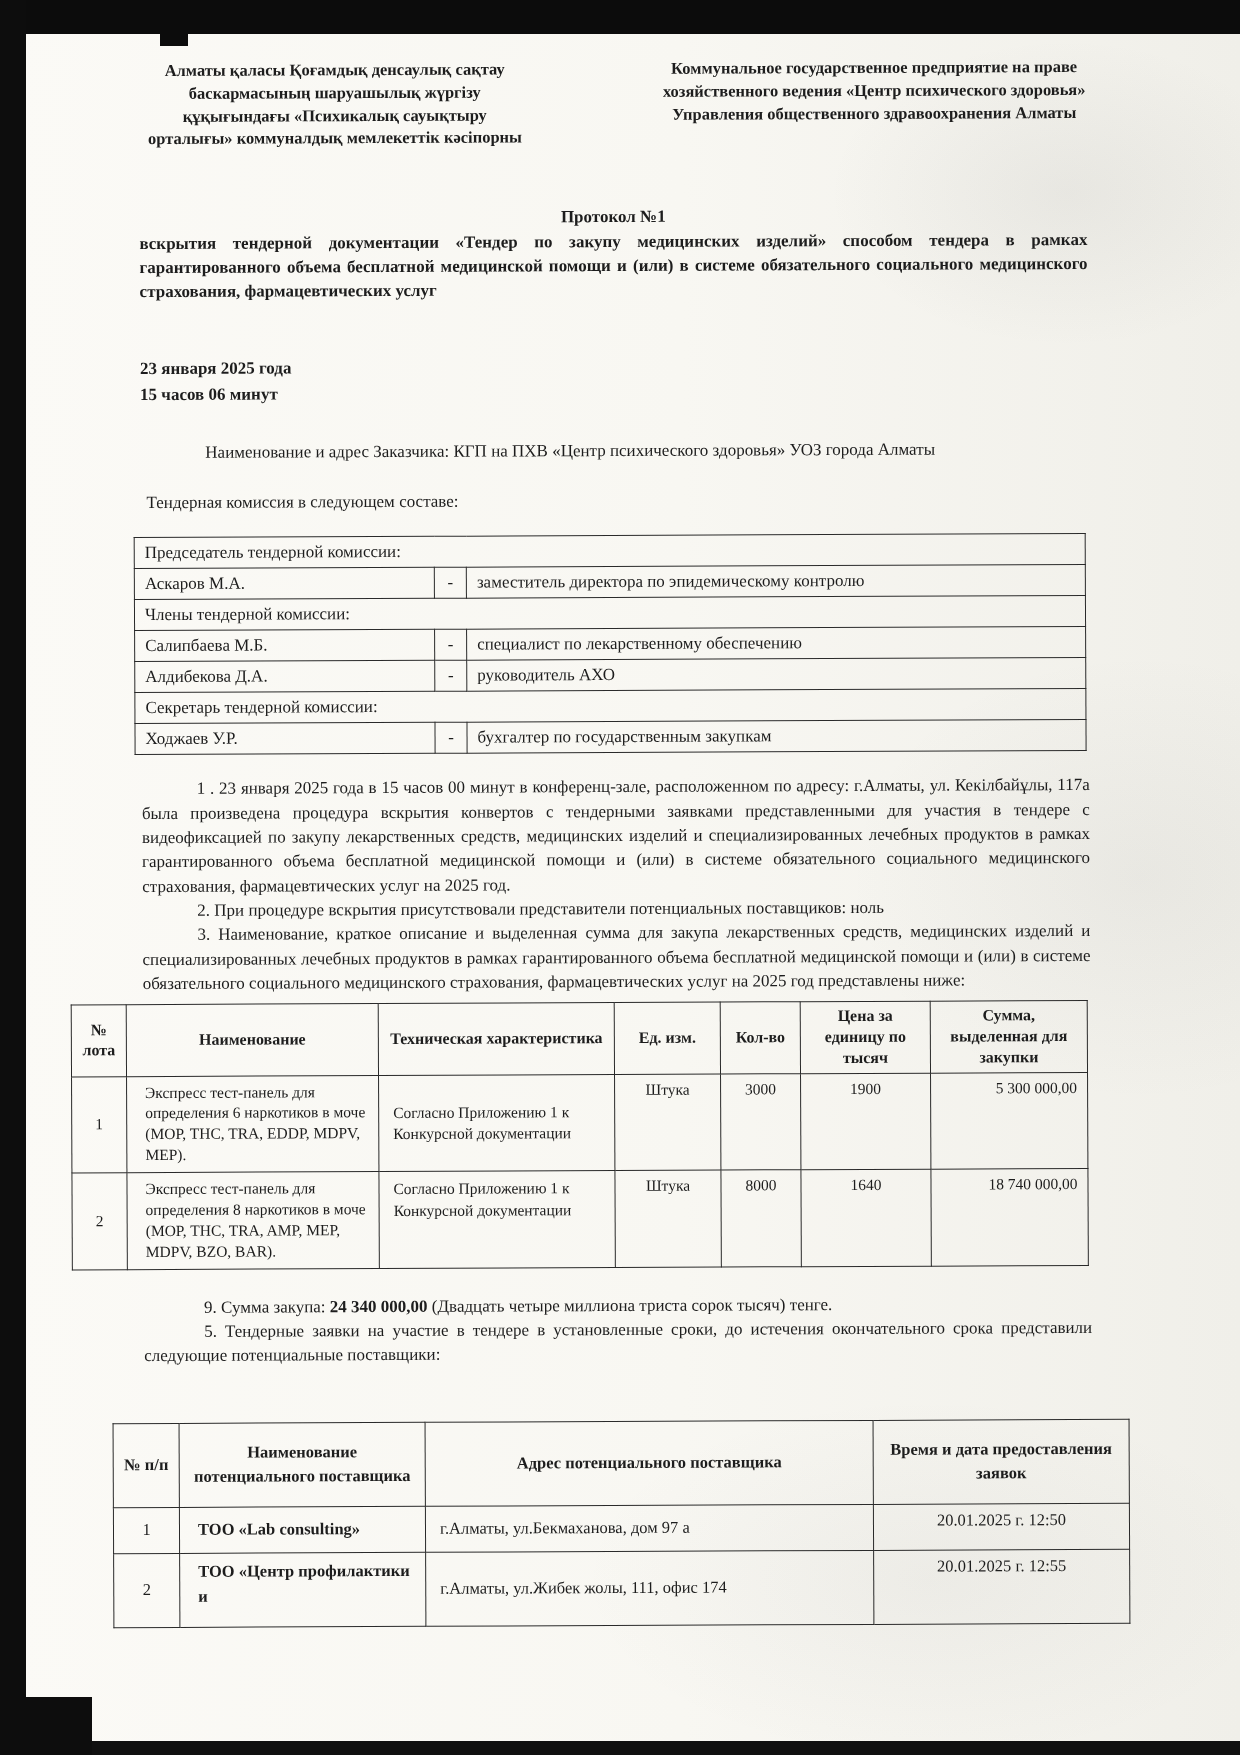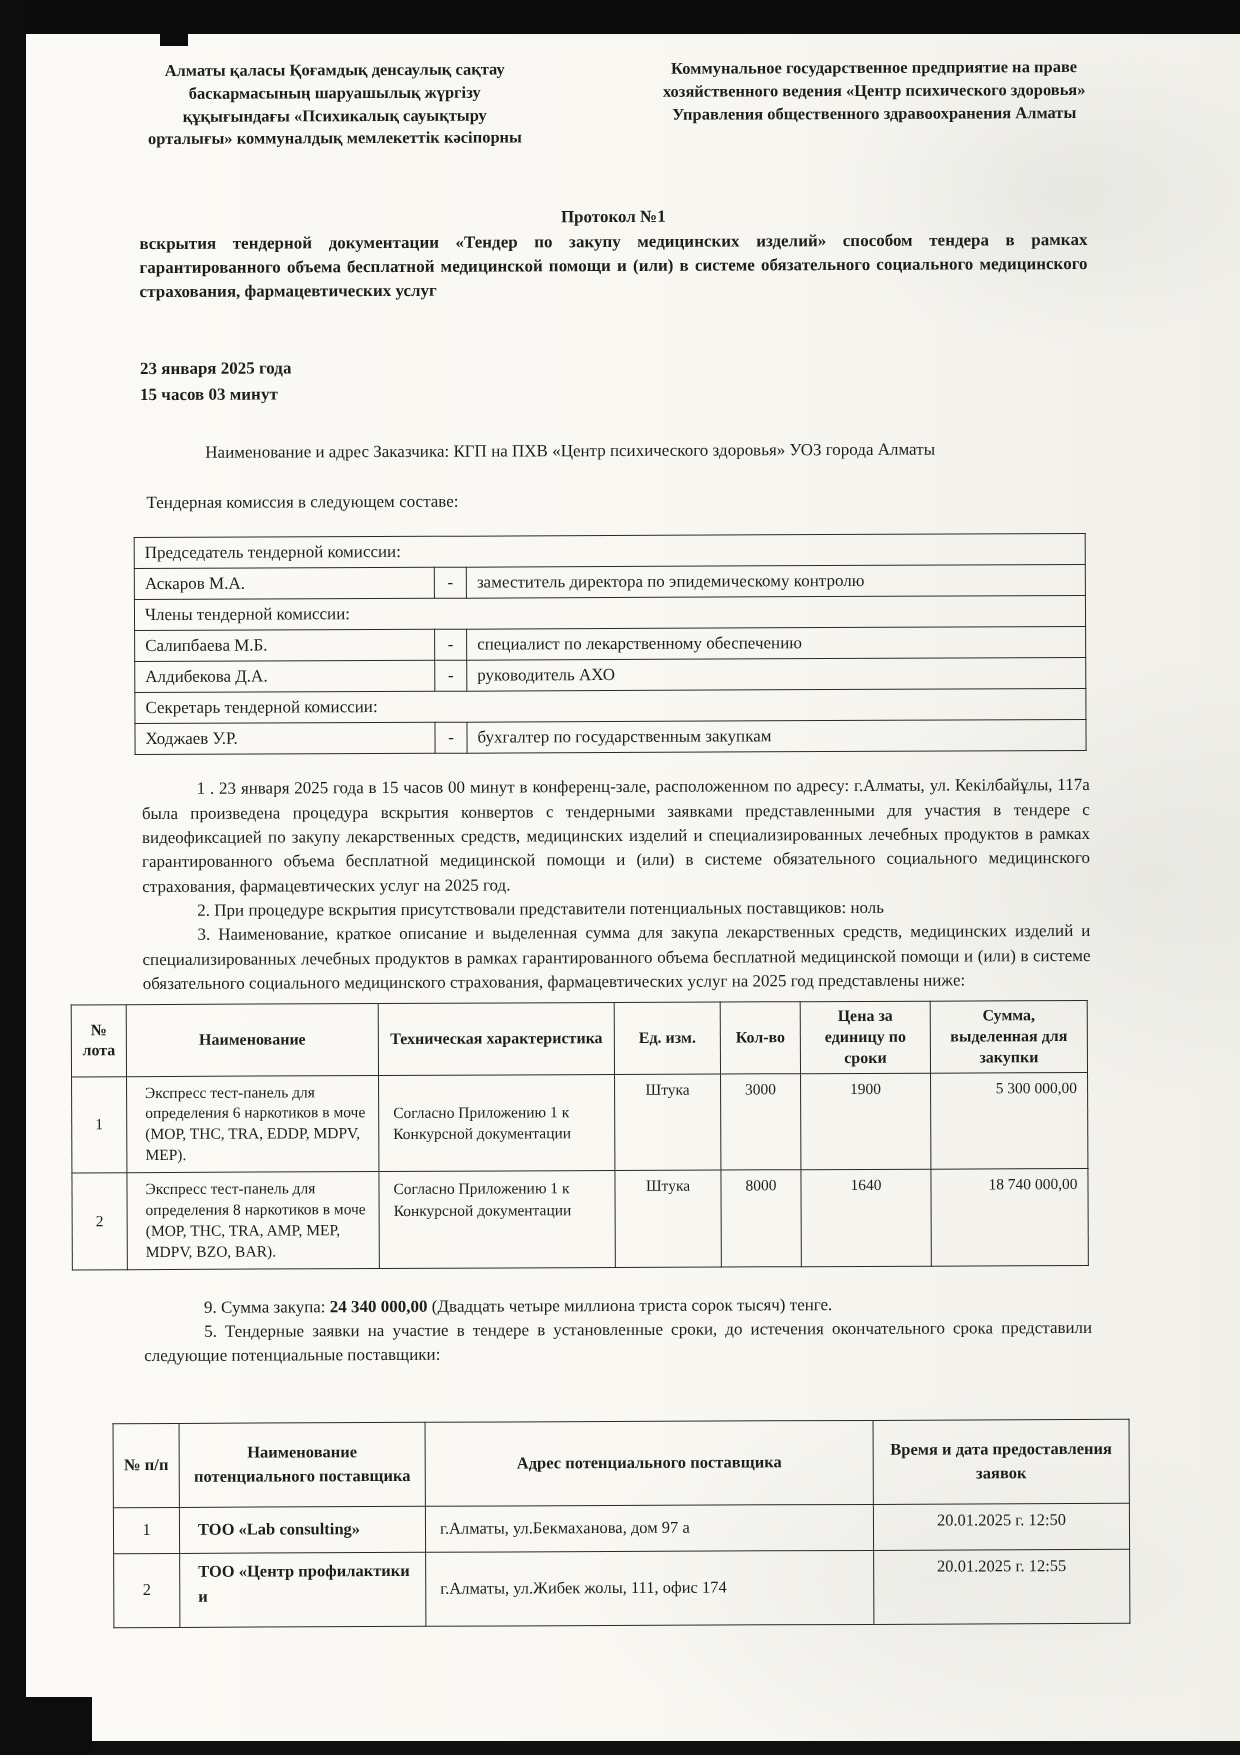--- a/index.html
+++ b/index.html
@@ -81,21 +81,21 @@
       <div class="org-left">Алматы қаласы Қоғамдық денсаулық сақтау баскармасының шаруашылық жүргізу құқығындағы «Психикалық сауықтыру орталығы» коммуналдық мемлекеттік кәсіпорны</div>
       <div class="org-right">Коммунальное государственное предприятие на праве хозяйственного ведения «Центр психического здоровья» Управления общественного здравоохранения Алматы</div>
     </div>
 
     <div class="title">Протокол №1</div>
     <div class="subtitle">вскрытия тендерной документации «Тендер по закупу медицинских изделий» способом тендера в рамках гарантированного объема бесплатной медицинской помощи и (или) в системе обязательного социального медицинского страхования, фармацевтических услуг</div>
 
     <div class="place-date">
       <div>
         <div>23 января 2025 года</div>
-        <div>15 часов 03 минут</div>
+        <div>15 часов 06 минут</div>
       </div>
     </div>
 
     <p class="customer">Наименование и адрес Заказчика: КГП на ПХВ «Центр психического здоровья» УОЗ города Алматы</p>
     <p class="commission-intro">Тендерная комиссия в следующем составе:</p>
 
     <table class="commission-table">
       <tbody>
         <tr>
           <td colspan="3">Председатель тендерной комиссии:</td>
@@ -143,21 +143,21 @@
           <col style="width:130px;">
           <col style="width:157px;">
       </colgroup>
       <thead>
         <tr>
           <th>№ лота</th>
           <th>Наименование</th>
           <th>Техническая характеристика</th>
           <th>Ед. изм.</th>
           <th>Кол-во</th>
-          <th>Цена за единицу по сроки</th>
+          <th>Цена за единицу по тысяч</th>
           <th>Сумма, выделенная для закупки</th>
         </tr>
       </thead>
       <tbody>
         <tr class="lot-row">
           <td class="lot-cell">1</td>
           <td class="name-cell">Экспресс тест-панель для определения 6 наркотиков в моче (MOP, THC, TRA, EDDP, MDPV, MEP).</td>
           <td class="spec-cell">Согласно Приложению 1 к Конкурсной документации</td>
           <td class="unit-cell">Штука</td>
           <td class="qty-cell">3000</td>

